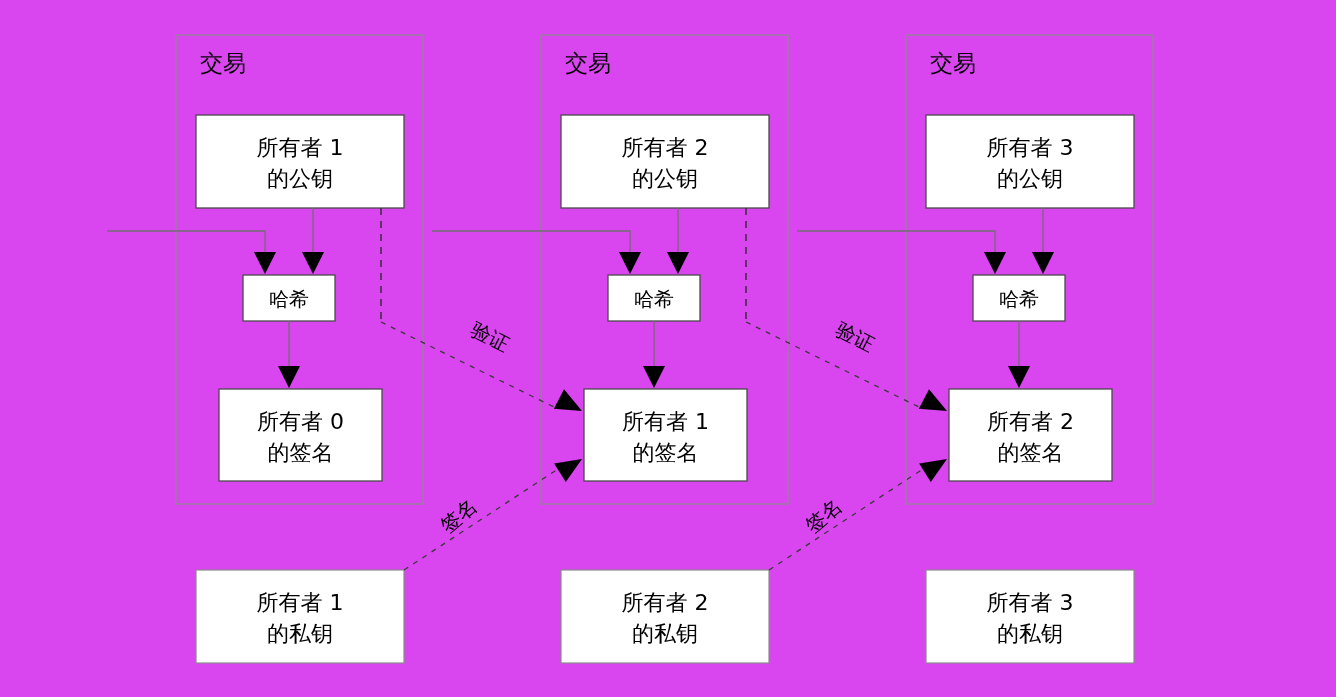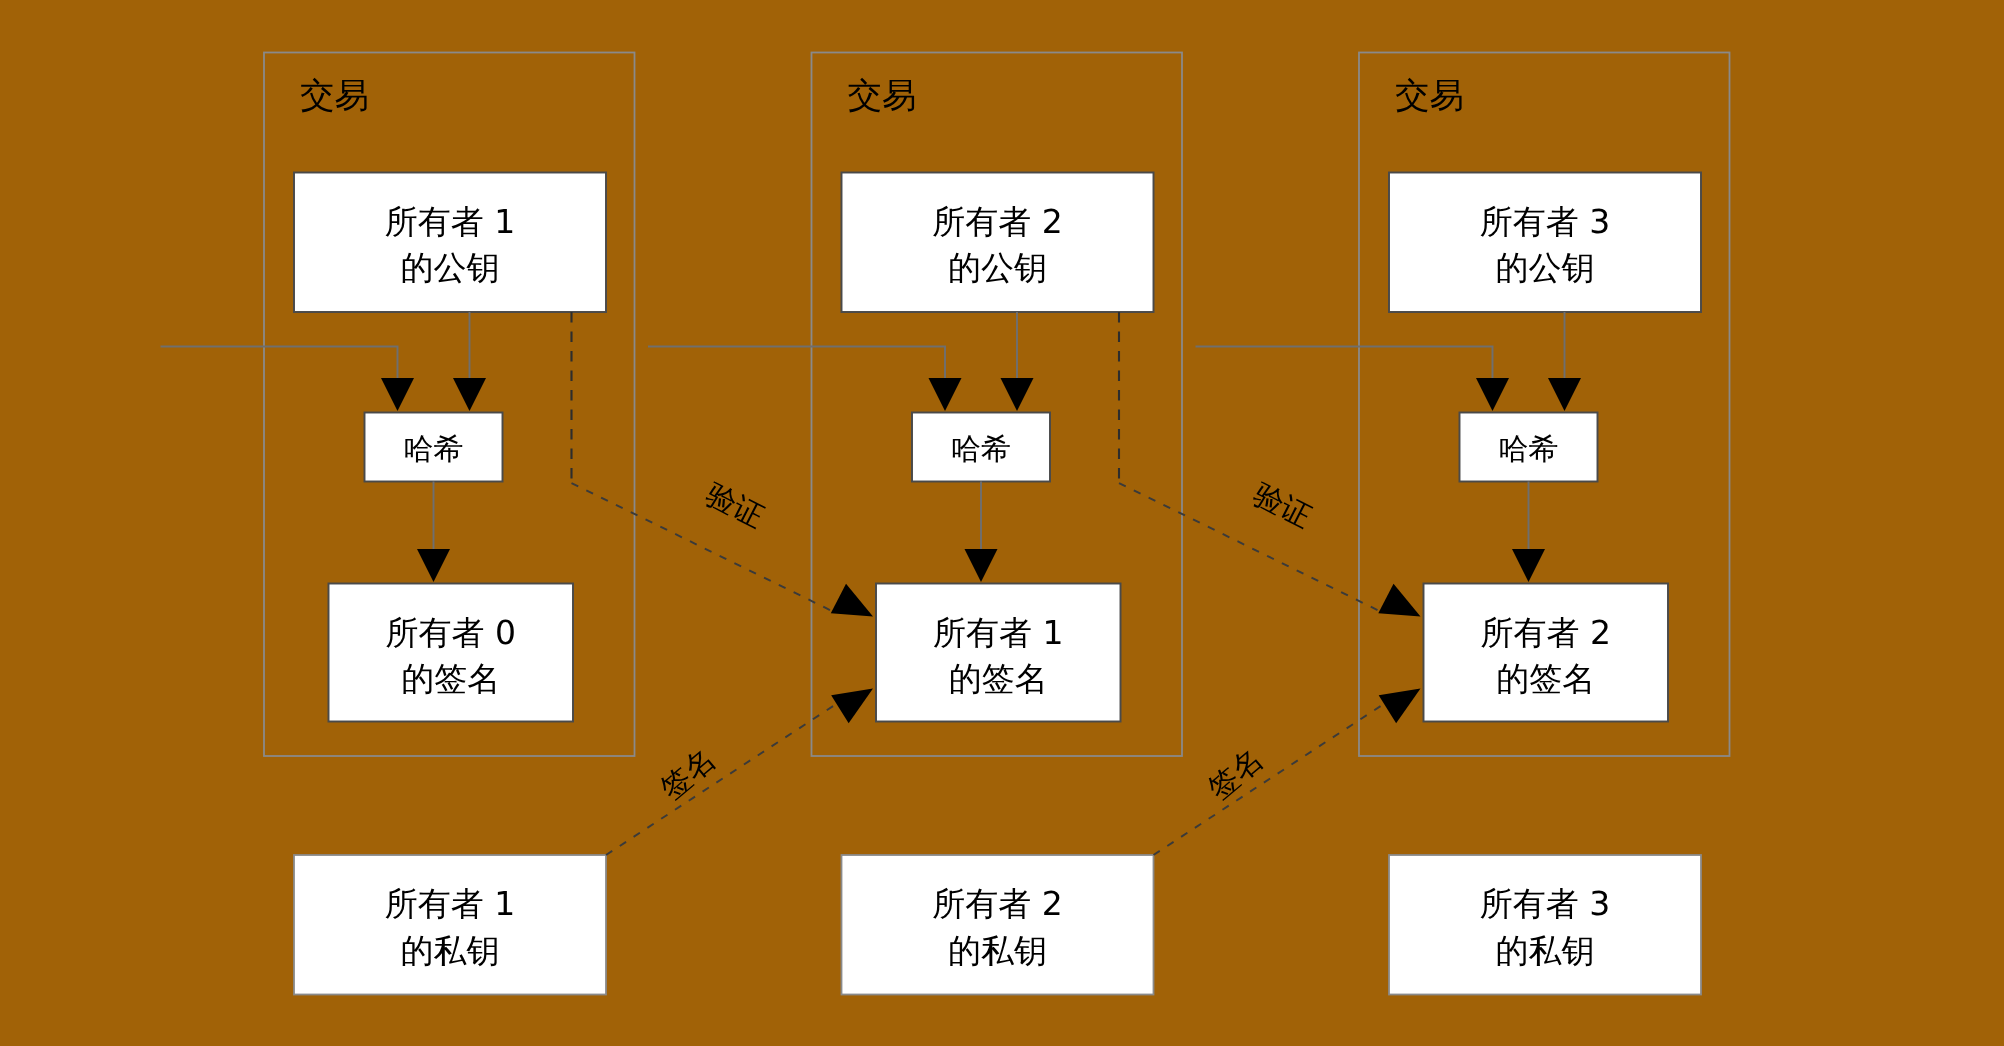--- a/index.html
+++ b/index.html
@@ -11,21 +11,21 @@
   body {
     width: 1336px;
     height: 697px;
     font-family: "DejaVu Sans", "Liberation Sans", sans-serif;
     overflow: hidden;
   }
   #diagram-root {
     position: relative;
     width: 1336px;
     height: 697px;
-    background: #a16207;
+    background: #d946ef;
   }
   svg.canvas {
     position: absolute;
     left: 0;
     top: 0;
     width: 1336px;
     height: 697px;
     display: block;
   }
   .panel-rect {

